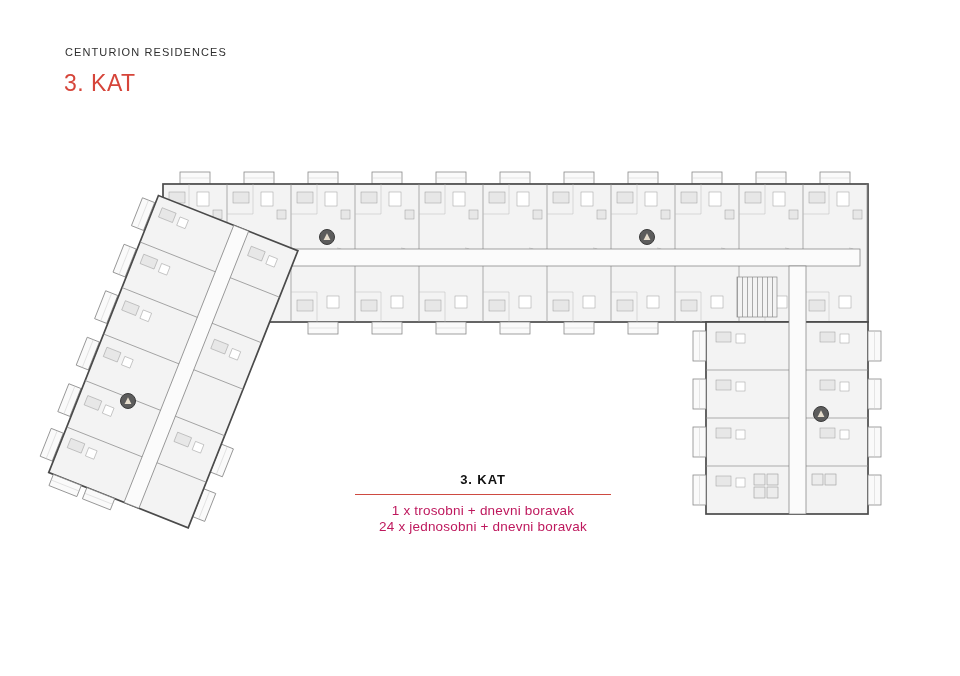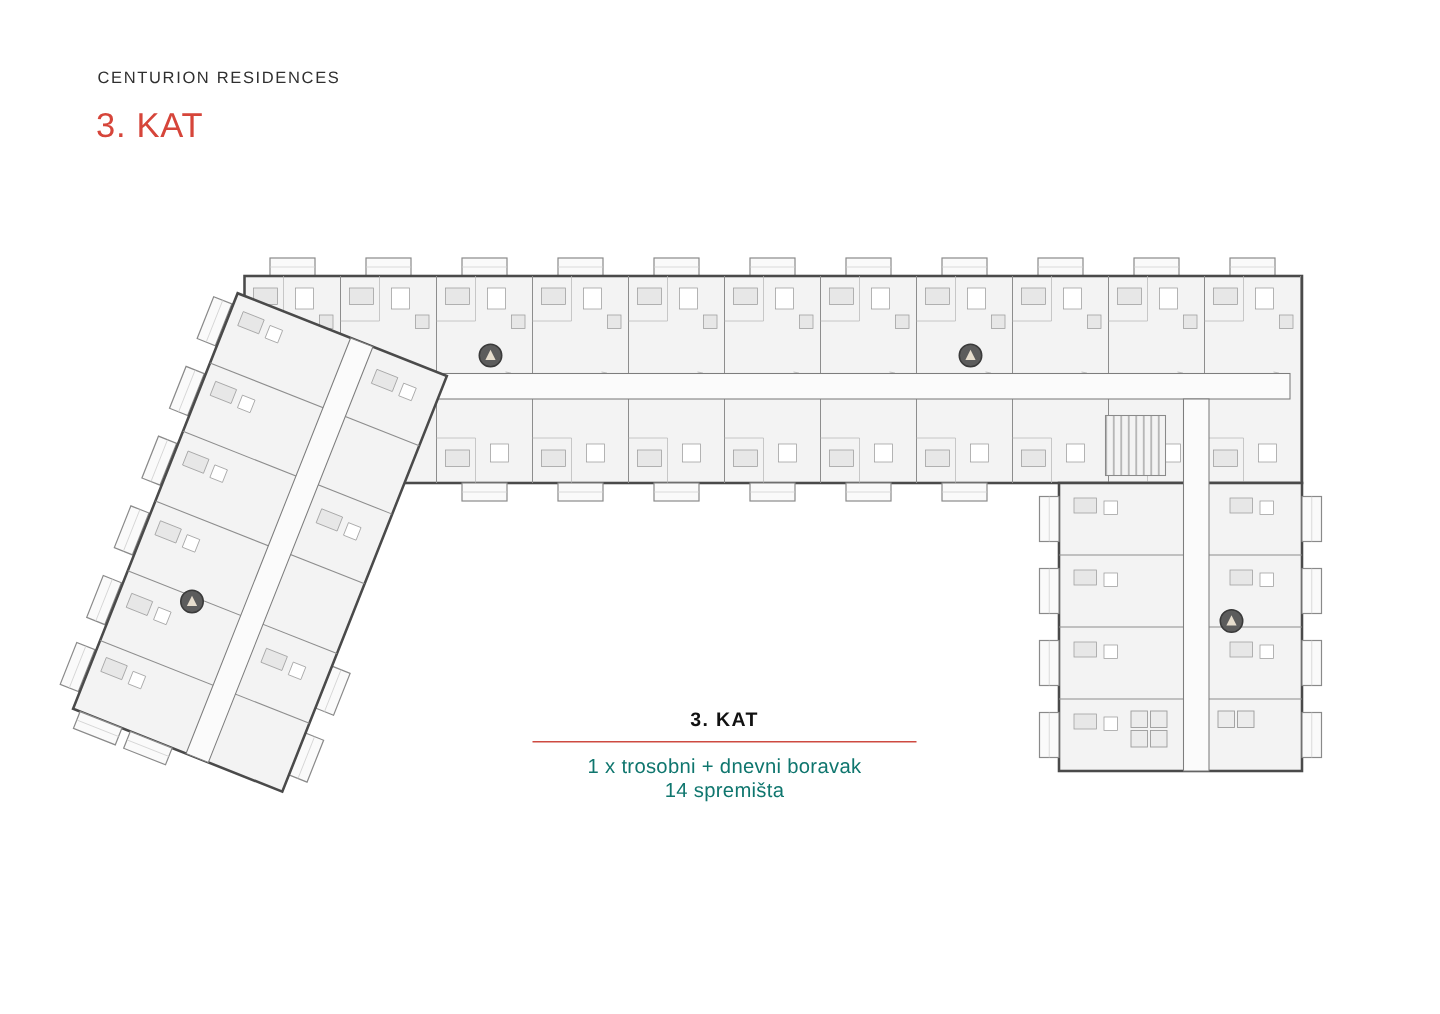--- a/index.html
+++ b/index.html
@@ -13,21 +13,21 @@
   .page{position:relative;width:960px;height:676px;background:#fff;overflow:hidden;padding-left:48px;}
   .brand{position:absolute;left:65px;top:46px;font-size:11px;letter-spacing:1.1px;
          font-weight:500;color:#2f2f2f;}
   .floor-title{position:absolute;left:64px;top:70px;font-size:23px;font-weight:500;
          letter-spacing:.5px;color:var(--accent-red);}
   .plan-svg{position:absolute;left:0;top:0;}
   .legend{position:absolute;left:483px;top:472px;transform:translateX(-50%);
           width:320px;text-align:center;z-index:2;}
   .legend-title{font-size:13px;font-weight:bold;letter-spacing:.9px;color:#111;}
   .legend-rule{width:256px;height:1px;margin:7px auto 8px;background:var(--legend-rule-red);}
-  .legend-line{font-size:13.5px;line-height:16px;letter-spacing:.2px;color:#0f766e;}
+  .legend-line{font-size:13.5px;line-height:16px;letter-spacing:.2px;color:#be185d;}
 </style>
 </head>
 <body>
 
 <div class="page">
 
   <header>
     <div class="brand">CENTURION RESIDENCES</div>
     <h1 class="floor-title">3. KAT</h1>
   </header>
@@ -188,17 +188,17 @@
     <g transform="translate(821,414)">
         <use href="#stair"></use>
       </g>
   </svg>
 
   <section class="legend">
     <div class="legend-title">3. KAT</div>
     <div class="legend-rule"></div>
     <div>
       <div class="legend-line">1 x trosobni + dnevni boravak</div>
-      <div class="legend-line">14 spremišta</div>
+      <div class="legend-line">24 x jednosobni + dnevni boravak</div>
     </div>
   </section>
 
 </div>
 
 </body></html>

